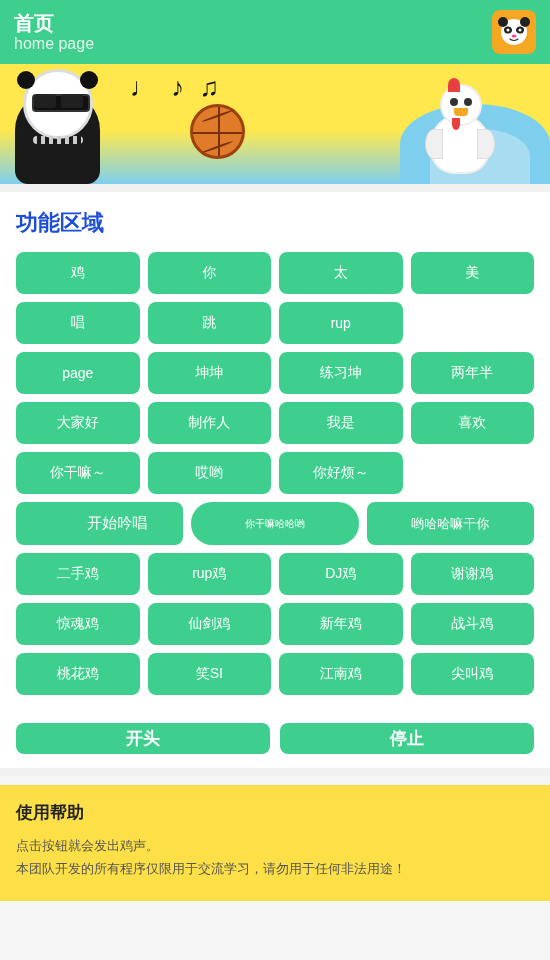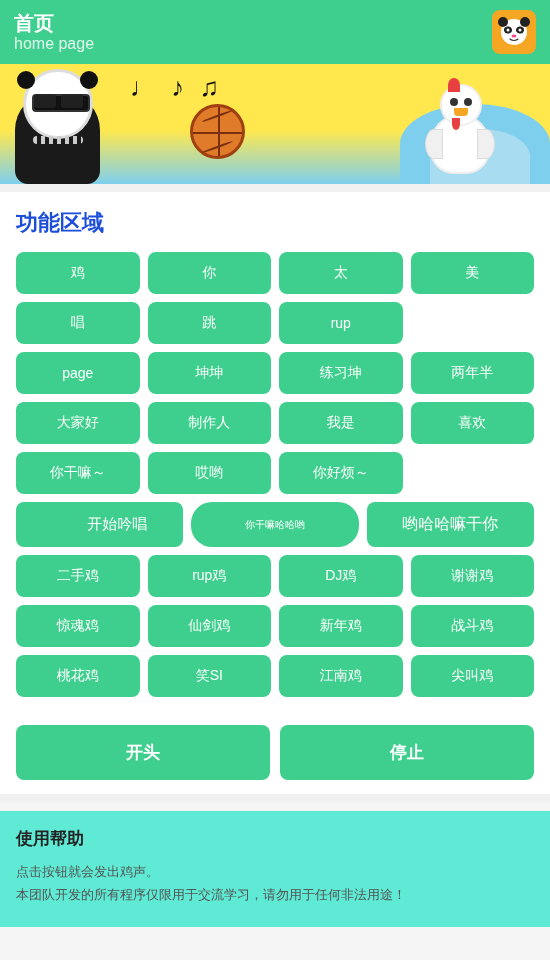--- a/index.html
+++ b/index.html
@@ -92,32 +92,32 @@
       grid-template-columns: 1fr 1fr;
       gap: 10px;
       padding: 10px 16px 14px 16px;
       background: #fff;
     }
     .action-btn {
       background: #3ecf8e;
       color: #fff;
       border: none;
       border-radius: 8px;
-      padding: 16px 4px;
+      padding: 4px 4px;
       font-size: 17px;
       font-weight: bold;
       cursor: pointer;
       font-family: inherit;
       text-align: center;
       transition: background 0.15s;
     }
 
     
     .help-section {
-      background: #5eead4;
+      background: #fde047;
       margin-top: 8px;
       padding: 16px 16px 20px 16px;
       border-top: 1px solid #f0f0f0;
     }
     .help-title {
       font-size: 17px;
       font-weight: bold;
       color: #222;
       margin-bottom: 10px;
     }
@@ -252,21 +252,21 @@
 
   <div class="btn-grid">
     <button class="fn-btn">你干嘛～</button>
     <button class="fn-btn">哎哟</button>
     <button class="fn-btn">你好烦～</button>
   </div>
 
   <div style="display:grid;grid-template-columns:1fr 1fr 1fr;gap:8px;margin-bottom:8px;">
     <button class="fn-btn" style="font-size:15px;padding-left:39px;">开始吟唱</button>
     <button class="fn-btn" style="font-size:10px;border-radius:21px;">你干嘛哈哈哟</button>
-    <button class="fn-btn" style="font-size:16px;">哟哈哈嘛干你</button>
+    <button class="fn-btn" style="font-size:13px;">哟哈哈嘛干你</button>
   </div>
 
   <div class="btn-grid">
     <button class="fn-btn">二手鸡</button>
     <button class="fn-btn">rup鸡</button>
     <button class="fn-btn">DJ鸡</button>
     <button class="fn-btn">谢谢鸡</button>
   </div>
 
   <div class="btn-grid">

